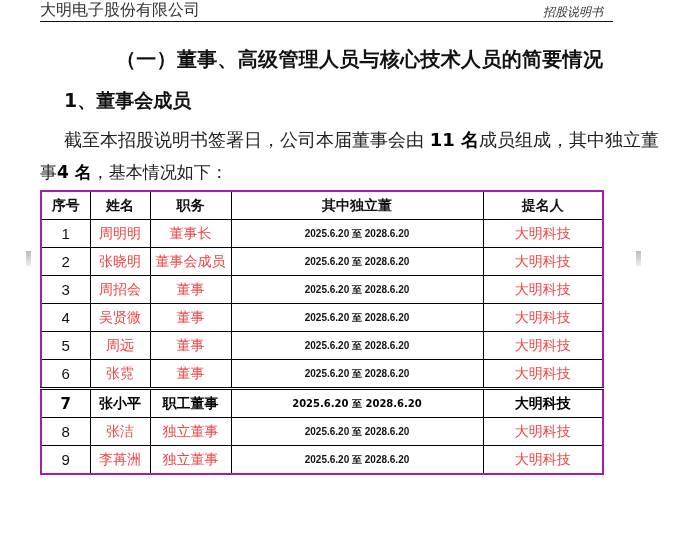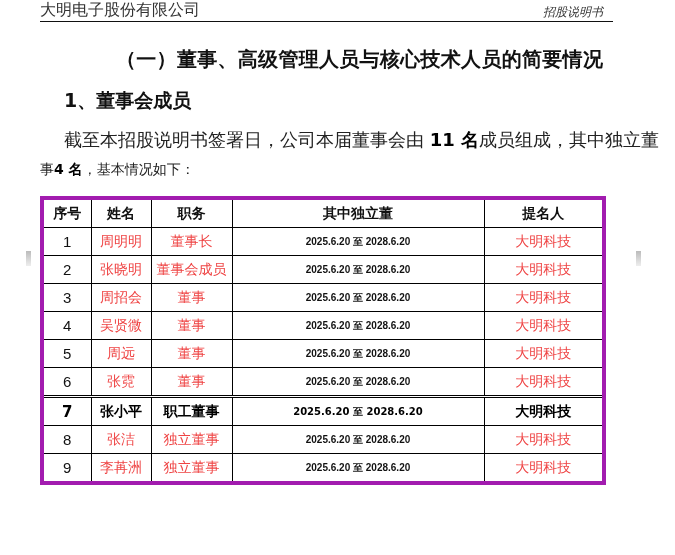--- a/index.html
+++ b/index.html
@@ -7,26 +7,26 @@
          font-family: "DejaVu Serif", "Liberation Serif", serif; color: #111; }
   .hdr-left { position: absolute; left: 40px; top: 0; font-size: 16px; color: #333; }
   .hdr-right { position: absolute; left: 543px; top: 4px; font-size: 12px; color: #333; font-style: italic; }
   .hdr-line { position: absolute; left: 40px; top: 21px; width: 433px; height: 1px; background: #111; }
   .hdr-line { width: 433px; }
   .title { position: absolute; left: 68px; top: 46px; font-size: 20px; font-weight: bold;
            font-family: "DejaVu Sans", "Liberation Sans", sans-serif; letter-spacing: 0.3px; margin-left: 48px; }
   .subtitle { position: absolute; left: 64px; top: 88px; font-size: 19px; font-weight: bold;
               font-family: "DejaVu Sans", "Liberation Sans", sans-serif; }
   .para1 { position: absolute; left: 64px; top: 128px; font-size: 18px; color: #222; white-space: nowrap; }
-  .para2 { position: absolute; left: 40px; top: 161px; font-size: 14px; color: #222; white-space: nowrap; }
+  .para2 { position: absolute; left: 40px; top: 161px; font-size: 17px; color: #222; white-space: nowrap; }
   .b { font-weight: bold; font-family: "DejaVu Sans", "Liberation Sans", sans-serif; color: #000; }
   .side-mark { position: absolute; width: 5px; height: 15px;
                background: linear-gradient(#bbb, #eee); }
-  table { position: absolute; left: 40px; top: 196px; width: 562px; border-collapse: collapse;
-          border: 4px solid #a21caf; table-layout: fixed; }
+  table { position: absolute; left: 40px; top: 190px; width: 562px; border-collapse: collapse;
+          border: 2px solid #a21caf; table-layout: fixed; }
   td, th { border: 1px solid #000; text-align: center; height: 27px; padding: 0; font-size: 14px; }
   th { font-weight: bold; font-family: "DejaVu Sans", "Liberation Sans", sans-serif; font-size: 14px; }
   td.num { font-family: "Liberation Sans", sans-serif; font-size: 15px; }
   td.name, td.role, td.nom { color: #ef4444; font-size: 14px; }
   td.term { font-family: "Liberation Sans", sans-serif; font-weight: bold; font-size: 10px; }
   tr.bold td { font-weight: bold; color: #000; font-family: "DejaVu Sans", "Liberation Sans", sans-serif; }
   tr.sep td { border-top: 3px double #000; }
 </style>
 </head>
 <body>

